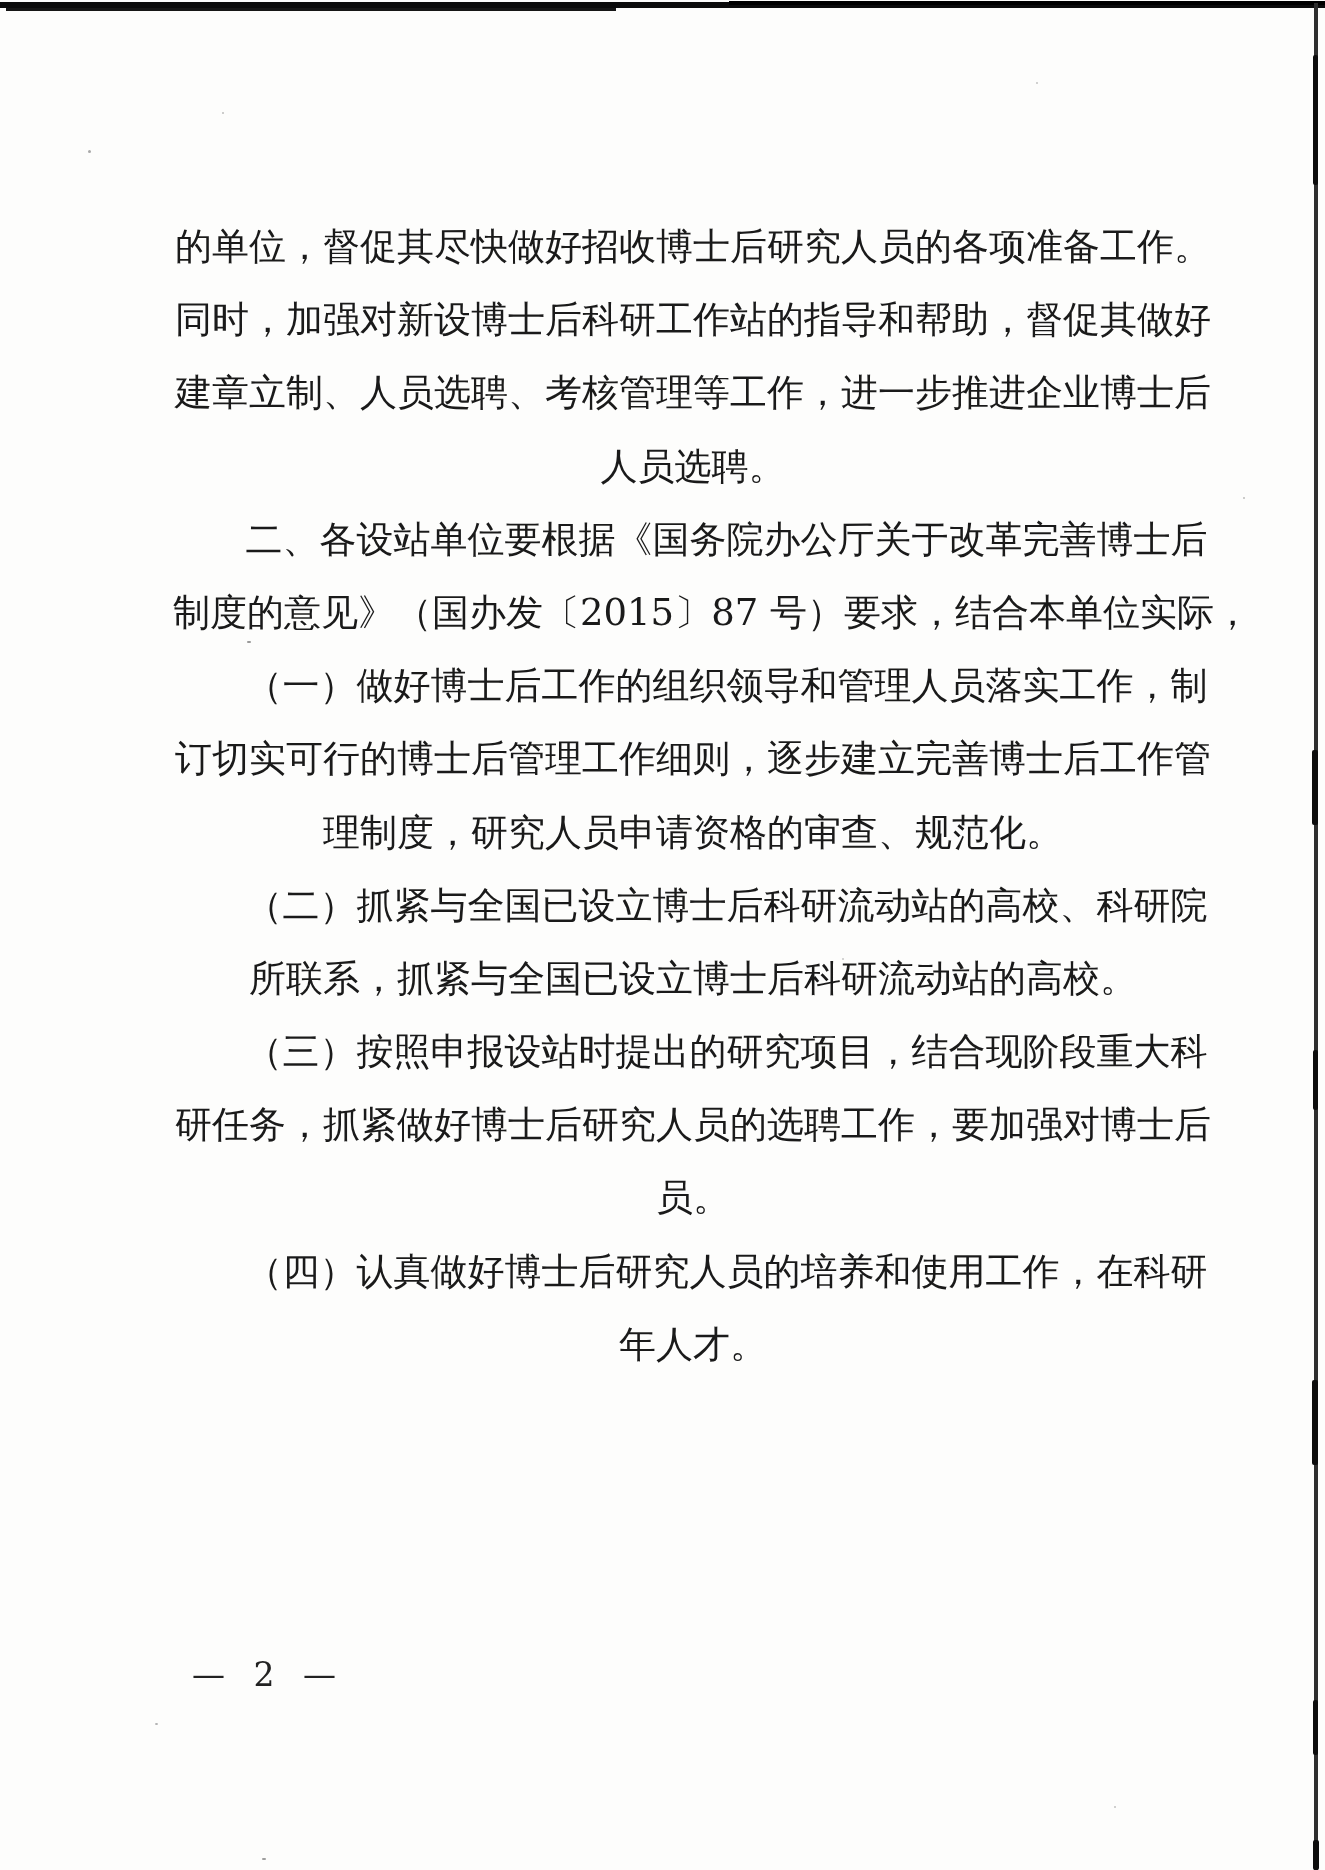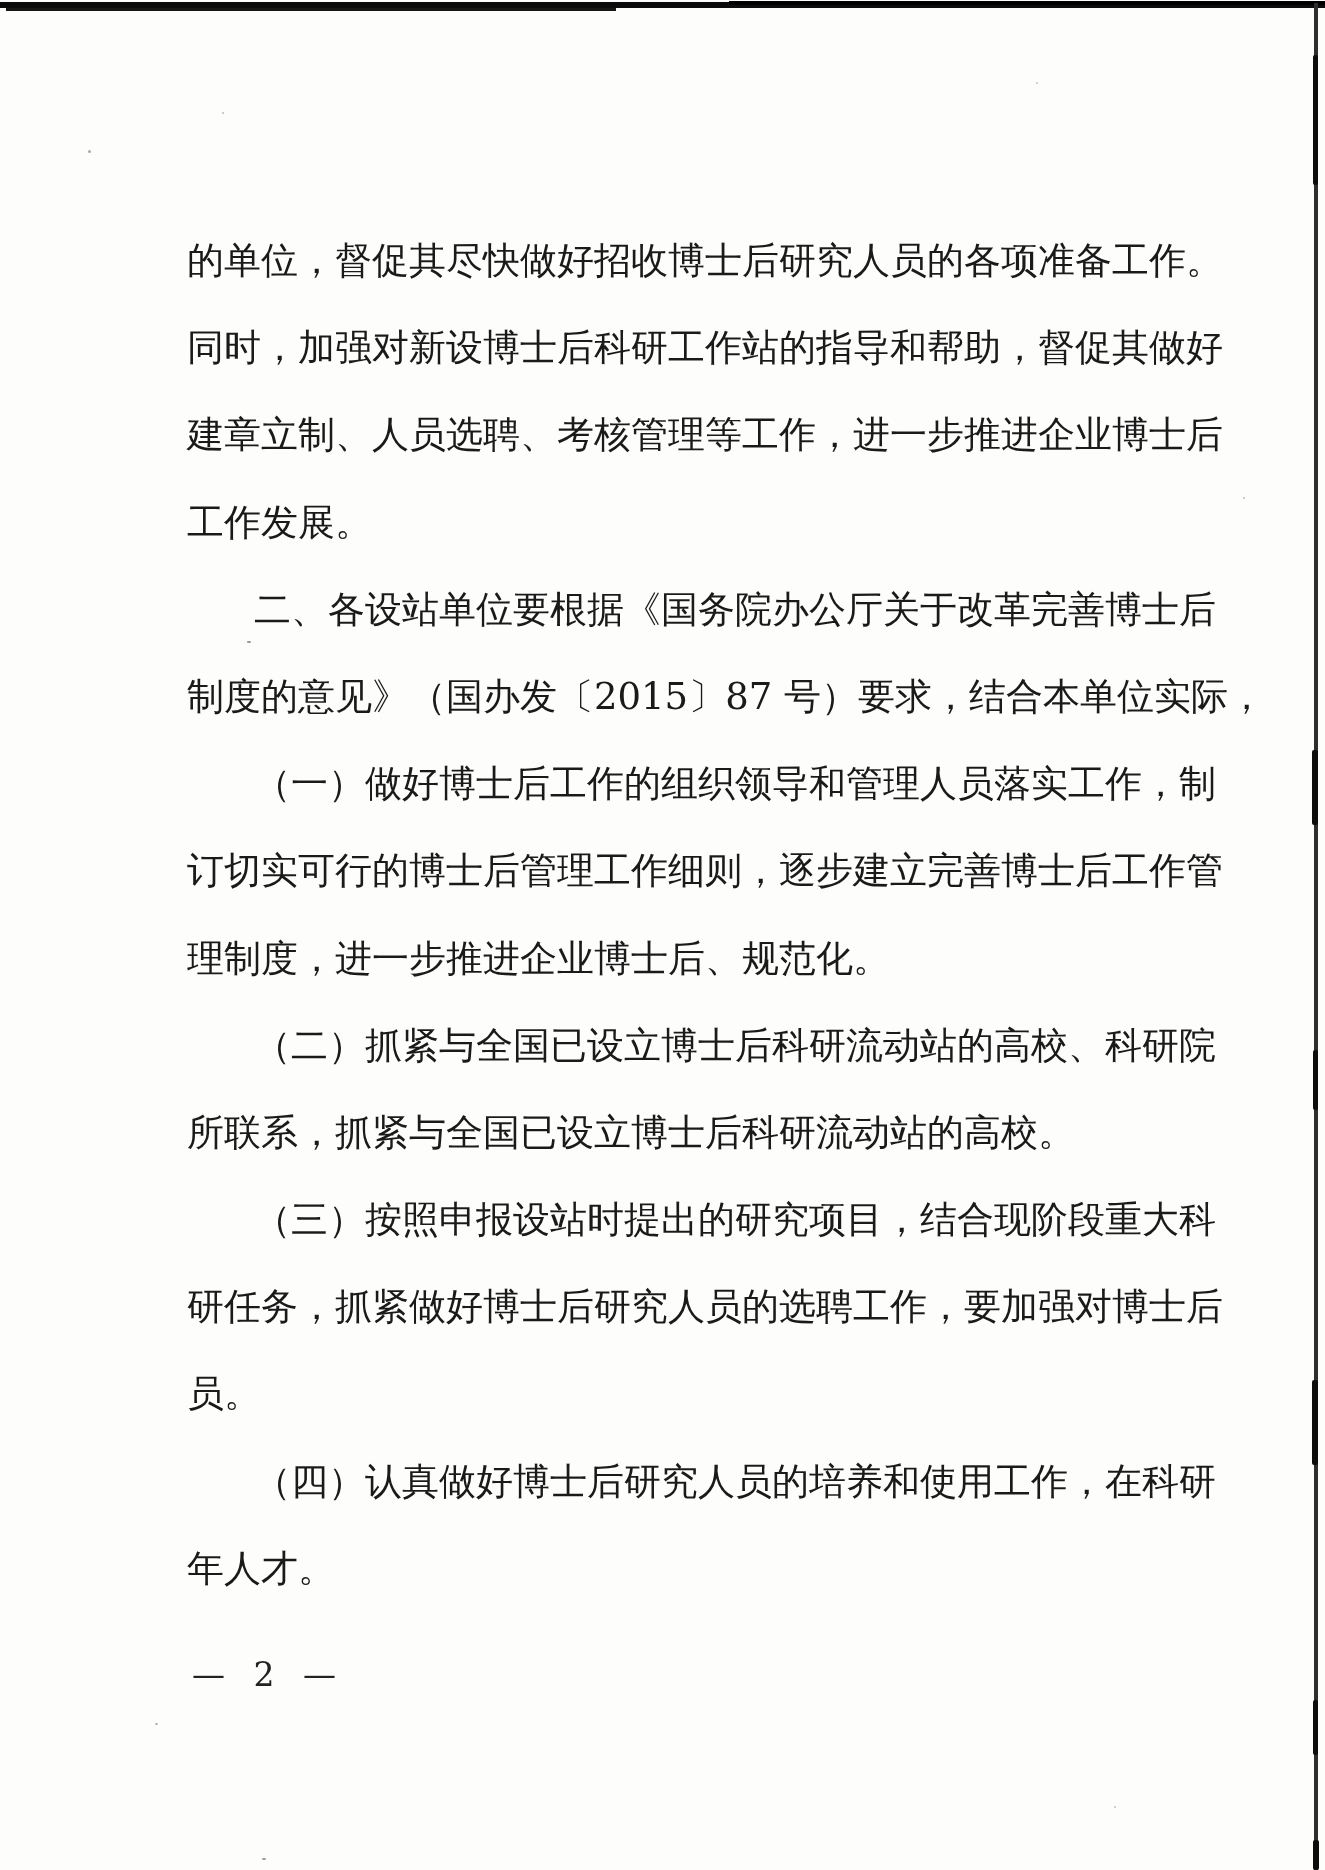--- a/index.html
+++ b/index.html
@@ -50,27 +50,28 @@
   .edge-blob.b5 { left: 1313px; top: 1700px; width: 5px; height: 55px;  }
   .edge-blob.b6 { left: 1313px; top: 1840px; width: 6px; height: 30px;  }
   
   .text-block {
     position: absolute;
     top: 210px;
     left: 173px;
     width: 1040px;
   }
   .line {
-    margin: 14px;
+    margin: 0;
     height: 73.2px;
     line-height: 73.2px;
     font-size: 37px;
     letter-spacing: 0;
     white-space: nowrap;
     color: #1a1a1a;
+    text-align: center;
   }
   .line.indent { padding-left: 67px; }
   .page-number {
     position: absolute;
     left: 192px;
     top: 1655px;
     font-size: 33px;
     letter-spacing: 9px;
     color: #222;
     white-space: nowrap;
@@ -100,26 +101,26 @@
   <div class="edge-blob b2"></div>
   <div class="edge-blob b3"></div>
   <div class="edge-blob b4"></div>
   <div class="edge-blob b5"></div>
   <div class="edge-blob b6"></div>
 
   <main class="text-block">
     <p class="line">的单位，督促其尽快做好招收博士后研究人员的各项准备工作。</p>
     <p class="line">同时，加强对新设博士后科研工作站的指导和帮助，督促其做好</p>
     <p class="line">建章立制、人员选聘、考核管理等工作，进一步推进企业博士后</p>
-    <p class="line">工作发展。</p>
+    <p class="line">人员选聘。</p>
     <p class="line indent">二、各设站单位要根据《国务院办公厅关于改革完善博士后</p>
     <p class="line">制度的意见》（国办发〔2015〕87 号）要求，结合本单位实际，</p>
     <p class="line indent">（一）做好博士后工作的组织领导和管理人员落实工作，制</p>
     <p class="line">订切实可行的博士后管理工作细则，逐步建立完善博士后工作管</p>
-    <p class="line">理制度，进一步推进企业博士后、规范化。</p>
+    <p class="line">理制度，研究人员申请资格的审查、规范化。</p>
     <p class="line indent">（二）抓紧与全国已设立博士后科研流动站的高校、科研院</p>
     <p class="line">所联系，抓紧与全国已设立博士后科研流动站的高校。</p>
     <p class="line indent">（三）按照申报设站时提出的研究项目，结合现阶段重大科</p>
     <p class="line">研任务，抓紧做好博士后研究人员的选聘工作，要加强对博士后</p>
     <p class="line">员。</p>
     <p class="line indent">（四）认真做好博士后研究人员的培养和使用工作，在科研</p>
     <p class="line">年人才。</p>
   </main>
 
   <div class="page-number">— 2 —</div>

